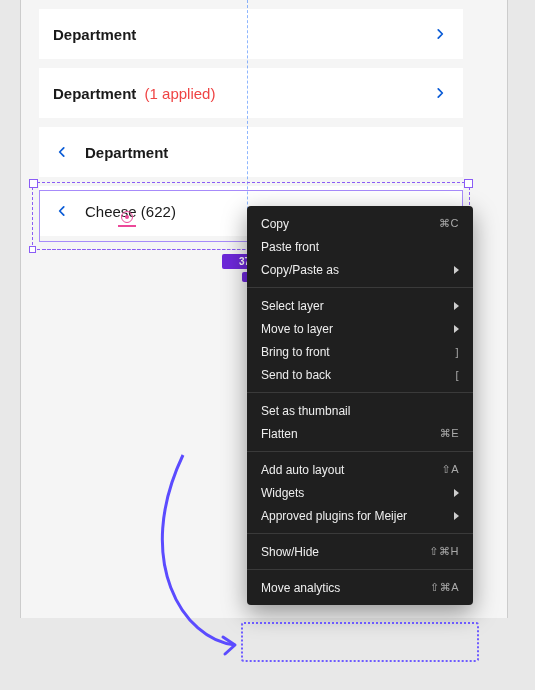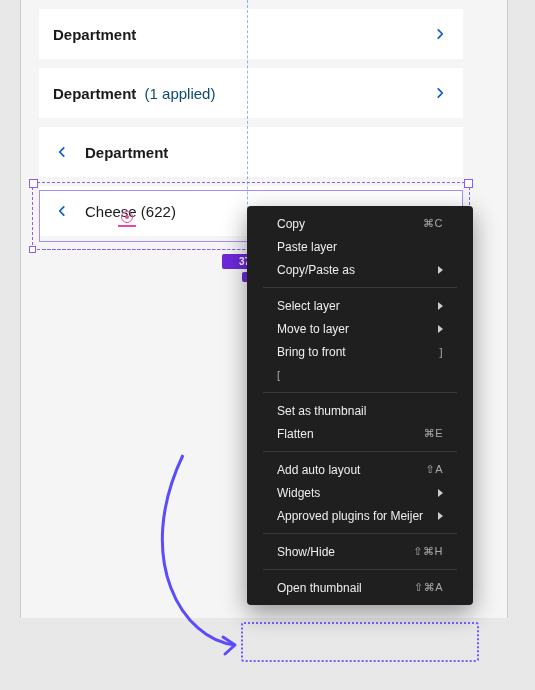--- a/index.html
+++ b/index.html
@@ -55,21 +55,21 @@
   background: #fff;
   height: 50px;
   display: flex;
   align-items: center;
   padding: 0 14px;
   margin-bottom: 9px;
   font-size: 15px;
 }
 
 .row .label { flex: 1; font-weight: 700; color: #1a1a1a; }
-.row .suffix { font-weight: 400; color: #0c4a6e; margin-left: 4px; }
+.row .suffix { font-weight: 400; color: #ef4444; margin-left: 4px; }
 .row .chev { width: 18px; height: 18px; display: flex; align-items: center; justify-content: center; }
 
 .row.withback { gap: 14px; }
 .row.withback .back { width: 18px; height: 18px; display: flex; align-items: center; justify-content: center; }
 .row.withback .label { flex: 1; }
 
 .row.selected-row {
   background: #fff;
 }
 
@@ -170,21 +170,21 @@
 .context-menu {
   position: absolute;
   left: 247px;
   top: 206px;
   width: 226px;
   background: #1f1f1f;
   border-radius: 4px;
   color: #eee;
   font-size: 12px;
   z-index: 10;
-  padding: 6px 16px;
+  padding: 6px 0;
   box-shadow: 0 8px 24px rgba(0,0,0,0.4);
 }
 
 .menu-item {
   display: flex;
   align-items: center;
   padding: 4px 14px;
   height: 23px;
 }
 .menu-item .ml { flex: 1; }
@@ -295,40 +295,41 @@
   <div class="dim-badge">375</div>
   <div class="dim-badge2"></div>
 </div>
 
 <div class="context-menu">
   <div class="menu-item">
     <span class="ml">Copy</span>
     <span class="sc">⌘C</span>
   </div>
   <div class="menu-item">
-    <span class="ml">Paste layer</span>
+    <span class="ml">Paste front</span>
   </div>
   <div class="menu-item">
     <span class="ml">Copy/Paste as</span>
     <span class="tri"></span>
   </div>
   <div class="menu-sep"></div>
   <div class="menu-item">
     <span class="ml">Select layer</span>
     <span class="tri"></span>
   </div>
   <div class="menu-item">
     <span class="ml">Move to layer</span>
     <span class="tri"></span>
   </div>
   <div class="menu-item">
     <span class="ml">Bring to front</span>
     <span class="sc">]</span>
   </div>
   <div class="menu-item">
+    <span class="ml">Send to back</span>
     <span class="sc">[</span>
   </div>
   <div class="menu-sep"></div>
   <div class="menu-item">
     <span class="ml">Set as thumbnail</span>
   </div>
   <div class="menu-item">
     <span class="ml">Flatten</span>
     <span class="sc">⌘E</span>
   </div>
@@ -345,21 +346,21 @@
     <span class="ml">Approved plugins for Meijer</span>
     <span class="tri"></span>
   </div>
   <div class="menu-sep"></div>
   <div class="menu-item">
     <span class="ml">Show/Hide</span>
     <span class="sc">⇧⌘H</span>
   </div>
   <div class="menu-sep"></div>
   <div class="menu-item">
-    <span class="ml">Open thumbnail</span>
+    <span class="ml">Move analytics</span>
     <span class="sc">⇧⌘A</span>
   </div>
 </div>
 
 <div class="highlight-box"></div>
 
 <svg class="arrow-svg" viewBox="0 0 110 210">
   <path d="M 40 5 C -10 110, 40 190, 92 195" fill="none" stroke="#5b4bff" stroke-width="3"></path>
   <path d="M 92 195 L 80 187 M 92 195 L 82 204" fill="none" stroke="#5b4bff" stroke-width="3" stroke-linecap="round"></path>
 </svg>

